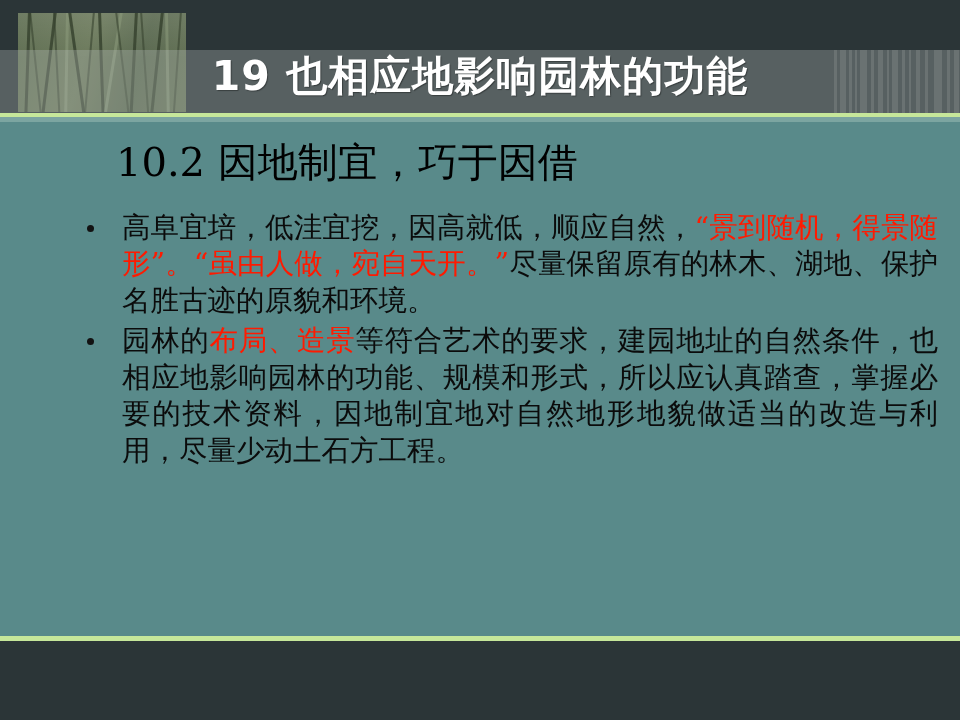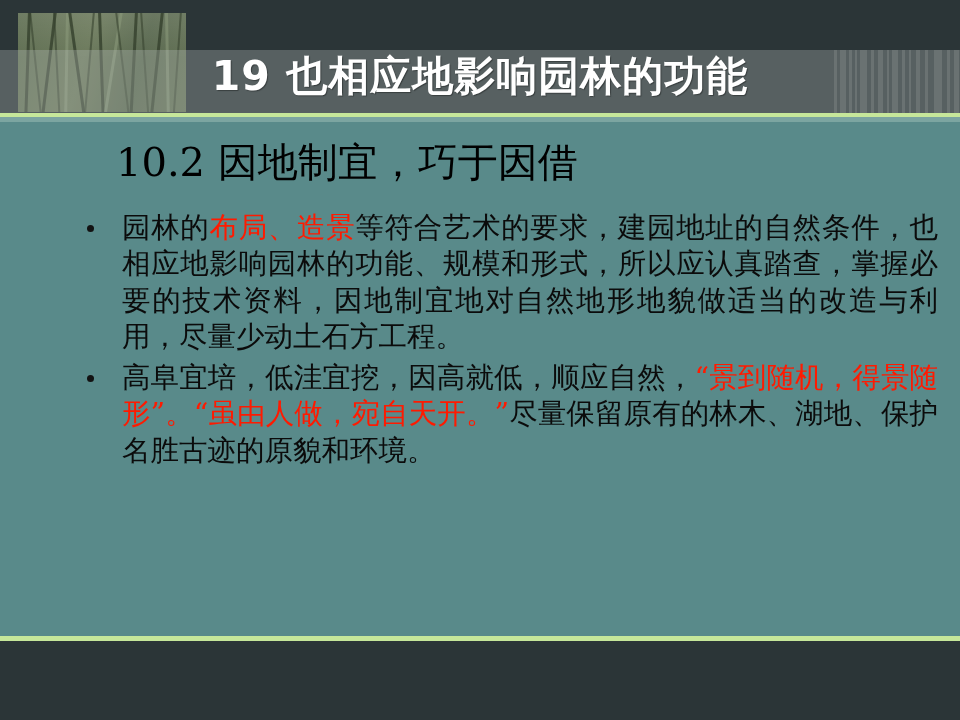--- a/index.html
+++ b/index.html
@@ -217,30 +217,30 @@
 
   <div class="body-area">
 
     <div class="subtitle">10.2 因地制宜，巧于因借</div>
 
     <div class="bullets">
 
       <div class="bullet-row">
         <span class="bullet-dot"></span>
         <div class="bullet-text">
+          <span>高阜宜培，低洼宜挖，因高就低，顺应自然，</span><span class="hl">“景到随机，得景随形”。“虽由人做，宛自天开。”</span><span>尽量保留原有的林木、湖地、保护名胜古迹的原貌和环境。</span>
+        </div>
+      </div>
+
+      <div class="bullet-row">
+        <span class="bullet-dot"></span>
+        <div class="bullet-text">
           <span>园林的</span><span class="hl">布局、造景</span><span>等符合艺术的要求，建园地址的自然条件，也相应地影响园林的功能、规模和形式，所以应认真踏查，掌握必要的技术资料，因地制宜地对自然地形地貌做适当的改造与利用，尽量少动土石方工程。</span>
         </div>
       </div>
 
-      <div class="bullet-row">
-        <span class="bullet-dot"></span>
-        <div class="bullet-text">
-          <span>高阜宜培，低洼宜挖，因高就低，顺应自然，</span><span class="hl">“景到随机，得景随形”。“虽由人做，宛自天开。”</span><span>尽量保留原有的林木、湖地、保护名胜古迹的原貌和环境。</span>
-        </div>
-      </div>
-
     </div>
   </div>
 
   <div class="rule-green-bottom"></div>
   <div class="footer-band"></div>
 
 </div>
 
 </body></html>

